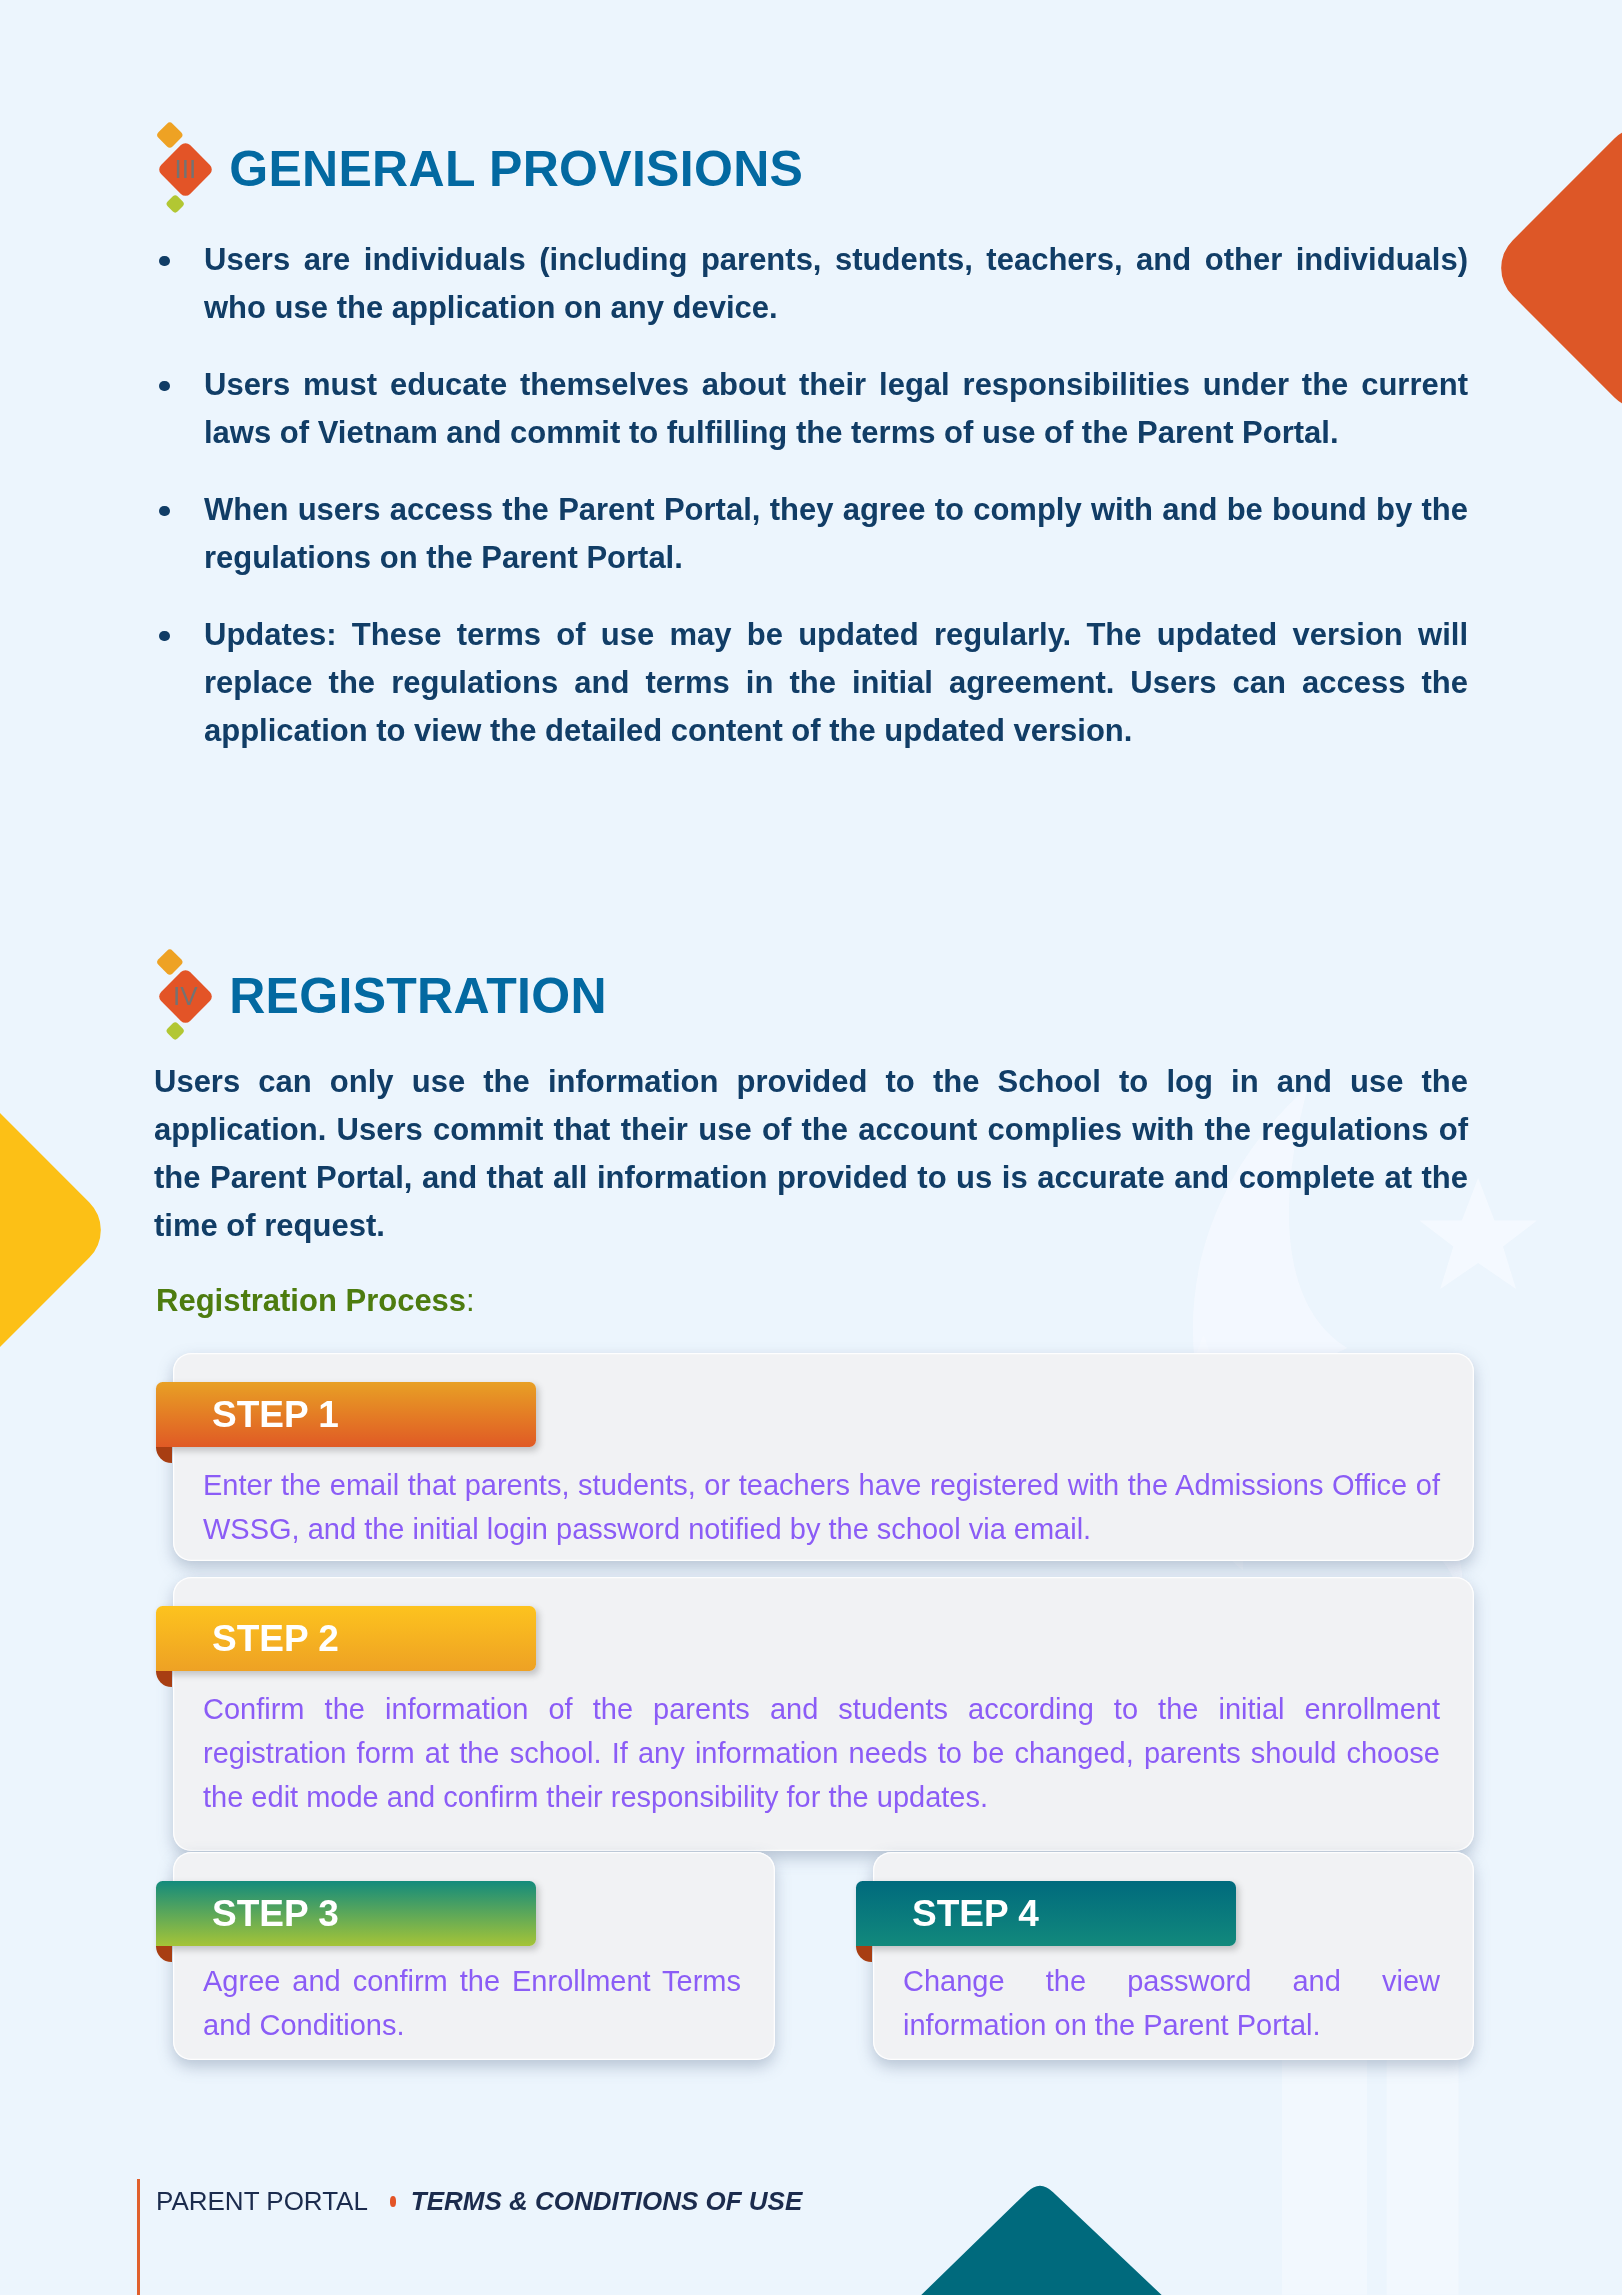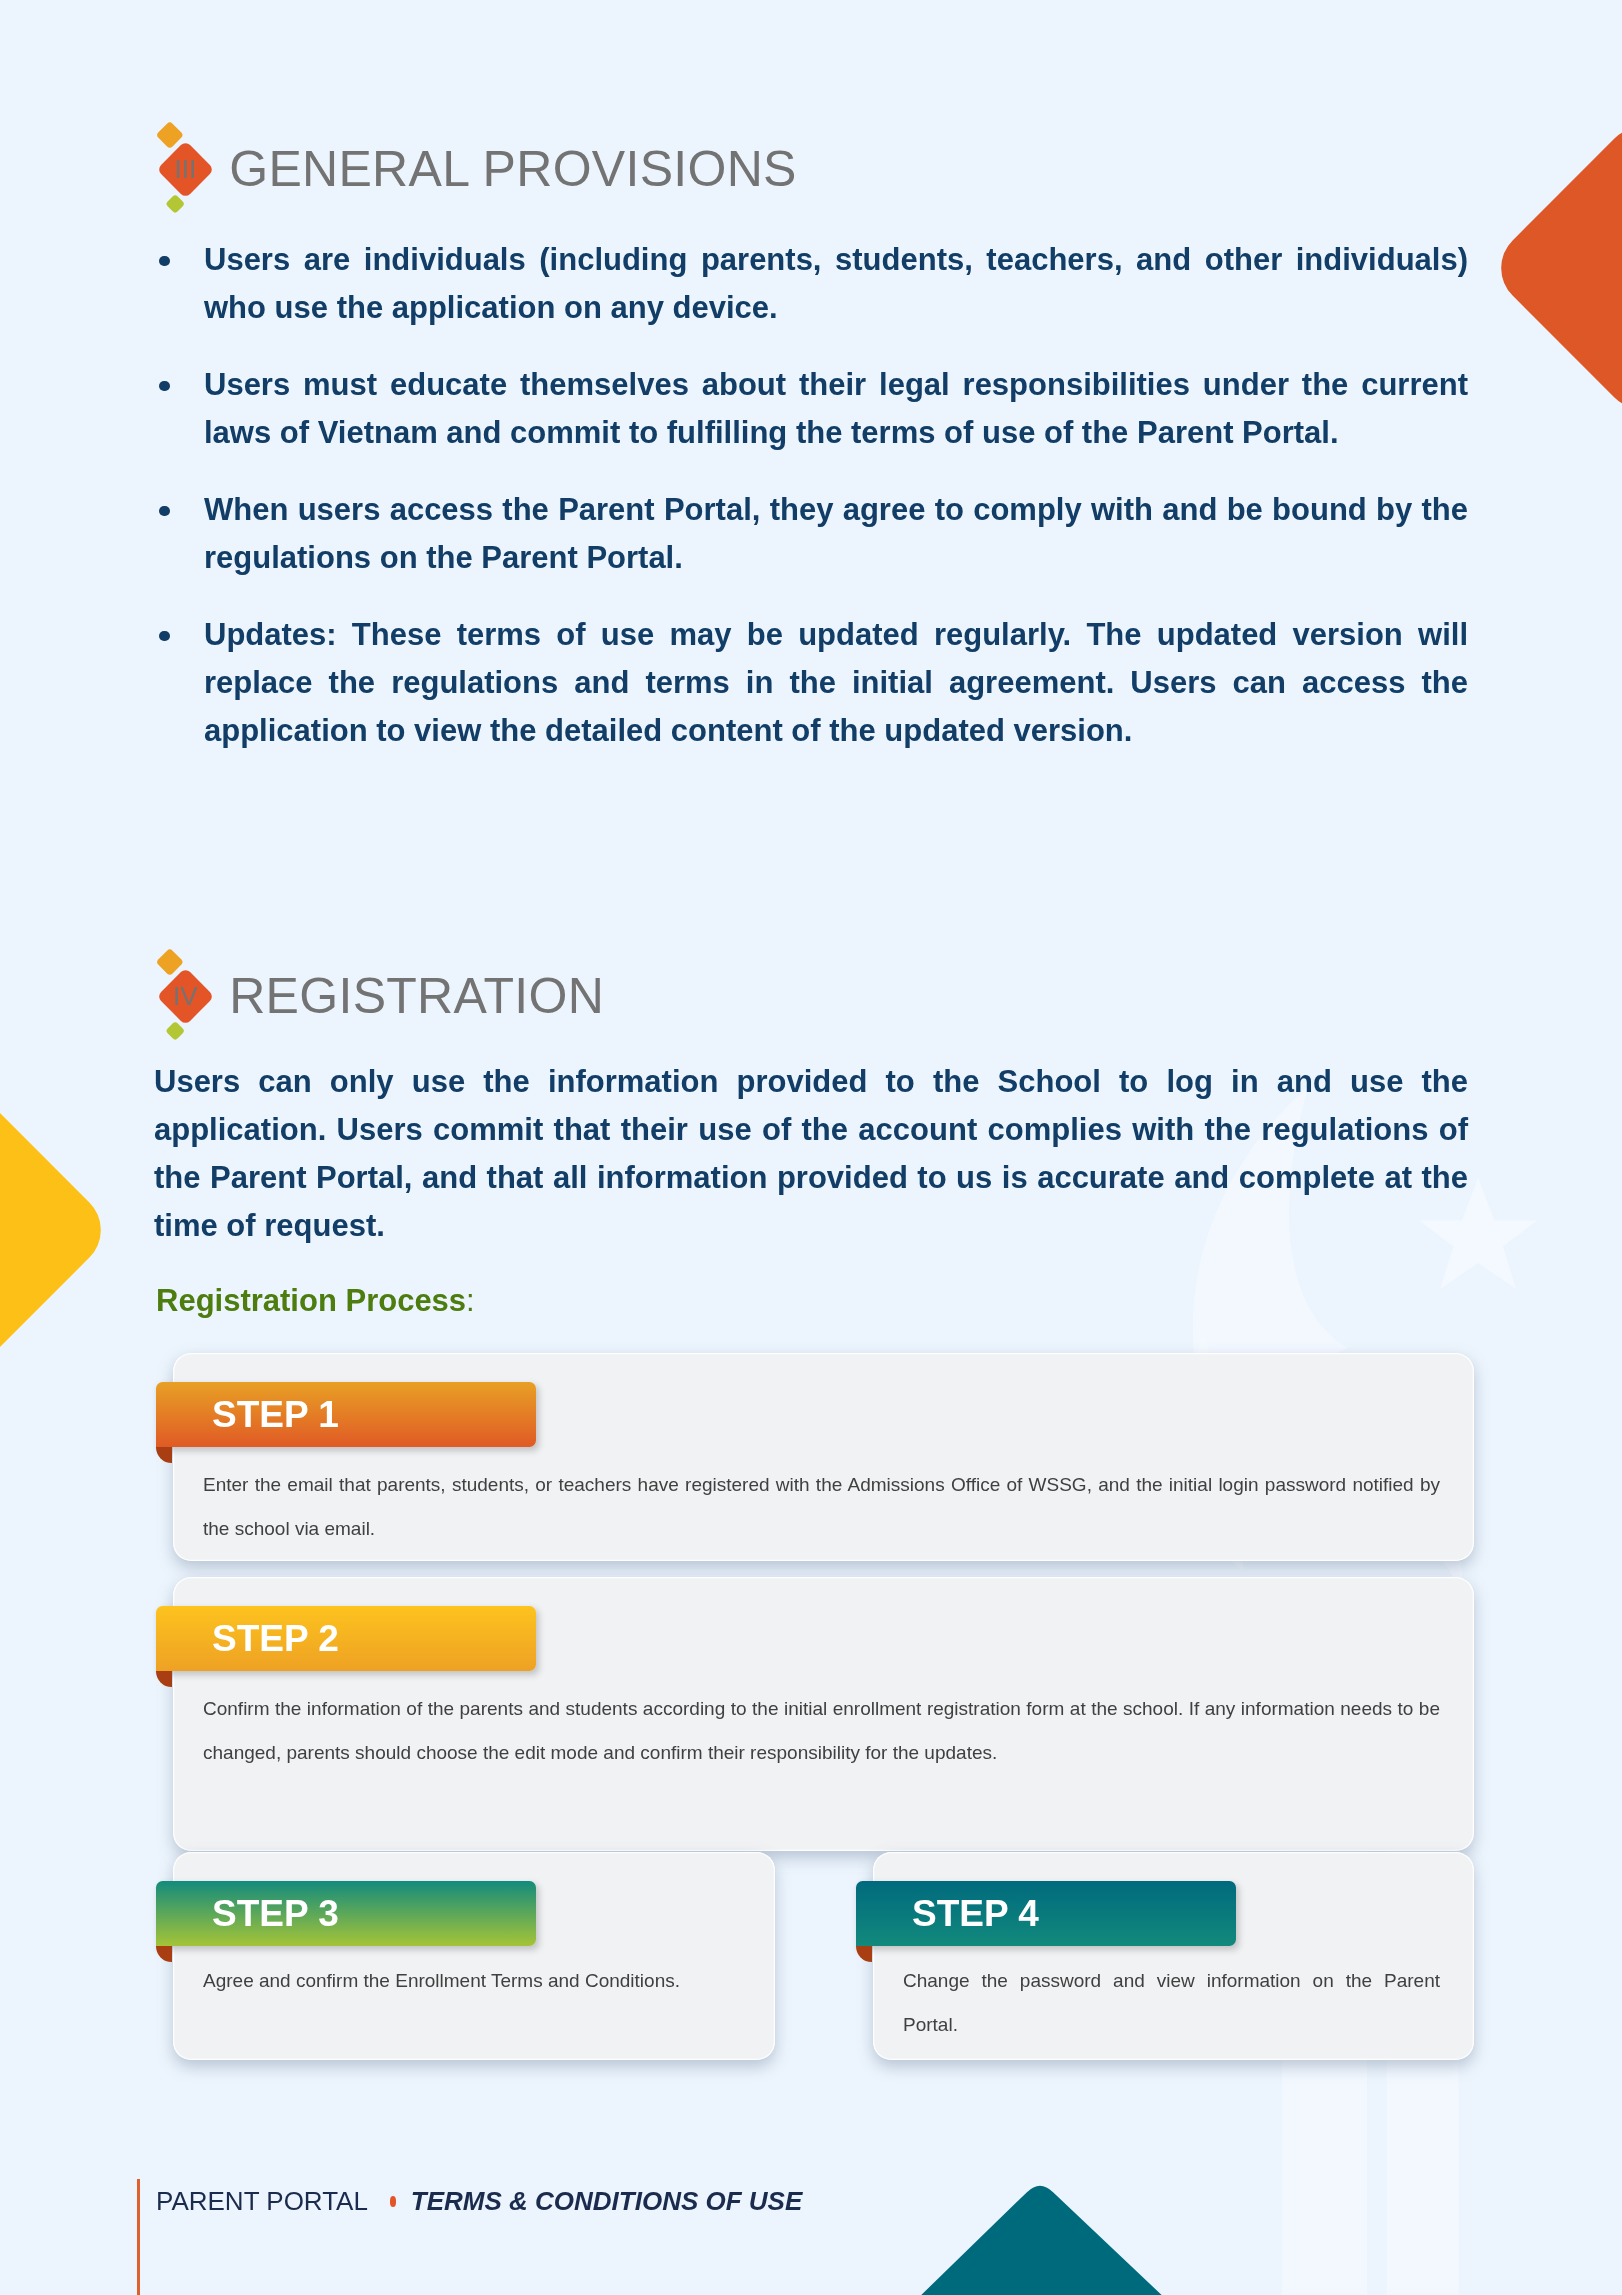--- a/index.html
+++ b/index.html
@@ -38,21 +38,21 @@
   }
   .sec-icon .numeral {
     position: absolute; left: 11.8px; top: 34px; width: 43px; text-align: center;
     color: #737373; font-size: 26px; line-height: 31px; font-family: "Liberation Sans", sans-serif;
   }
   .sec-icon .small-bot {
     position: absolute; left: 15.7px; top: 77px; width: 14.4px; height: 14.4px;
     background: #b2c733; border-radius: 3.3px; transform: rotate(45deg);
   }
   .sec-title {
-    color: #737373; font-size: 50px; font-weight: normal; margin-left: 5.2px; letter-spacing: 0.3px; text-align: center;
+    color: #0369a1; font-size: 50px; font-weight: bold; margin-left: 5.2px; letter-spacing: 0.3px; text-align: center;
   }
 
   .text-block { position: absolute; left: 154px; width: 1314px; font-size: 31px; line-height: 48px; text-align: justify; font-weight: bold; }
   ul.bullets { list-style: none; margin: 0; padding: 0; }
   ul.bullets li { position: relative; padding-left: 50px; margin-bottom: 29px; text-align: justify; }
   ul.bullets li .dot {
     position: absolute; left: 5.2px; top: 19.6px; width: 10.5px; height: 10.5px; border-radius: 50%; background: #113d66;
   }
   .process-label { position: absolute; left: 156px; top: 1283px; font-size: 31px; font-weight: bold; color: #4d7c0f; }
 
@@ -64,21 +64,21 @@
     position: absolute; left: -17px; top: 29px; width: 380px; height: 65px;
     border-radius: 6.5px 6.5px 6.5px 0; color: #fff; font-size: 37px; font-weight: bold;
     line-height: 65px; padding-left: 56px; box-sizing: border-box;
     box-shadow: 2.6px 3.9px 6.5px rgba(60,60,60,0.25);
   }
   .tag .fold {
     position: absolute; left: 0; top: 65px; width: 15.7px; height: 15.7px;
     background: #a83e12; border-bottom-left-radius: 15.7px;
   }
   .card .desc {
-    position: absolute; left: 30px; right: 34px; font-size: 19px; line-height: 44px; text-align: justify; color: #404040;
+    position: absolute; left: 30px; right: 34px; font-size: 29px; line-height: 44px; text-align: justify; color: #8b5cf6;
   }
   .tag.orange { background: linear-gradient(#e8a025, #e05a25); }
   .tag.yellow { background: linear-gradient(#fdc31e, #eea124); }
   .tag.green  { background: linear-gradient(#138b7c, #a5c437); }
   .tag.teal   { background: linear-gradient(#006a7d, #12897c); }
 
   .footer-line { position: absolute; left: 137px; top: 2179px; width: 2.6px; height: 116px; background: #e0602d; }
   .footer { position: absolute; left: 156px; top: 2186px; font-size: 26px; color: #1b2b4d; display: flex; align-items: center; }
   .footer .sep { display: inline-block; width: 6.5px; height: 10.5px; background: #e35427; border-radius: 50%; margin: 0 14.4px 0 22px; }
   .footer .bold { font-weight: bold; font-style: italic; }

